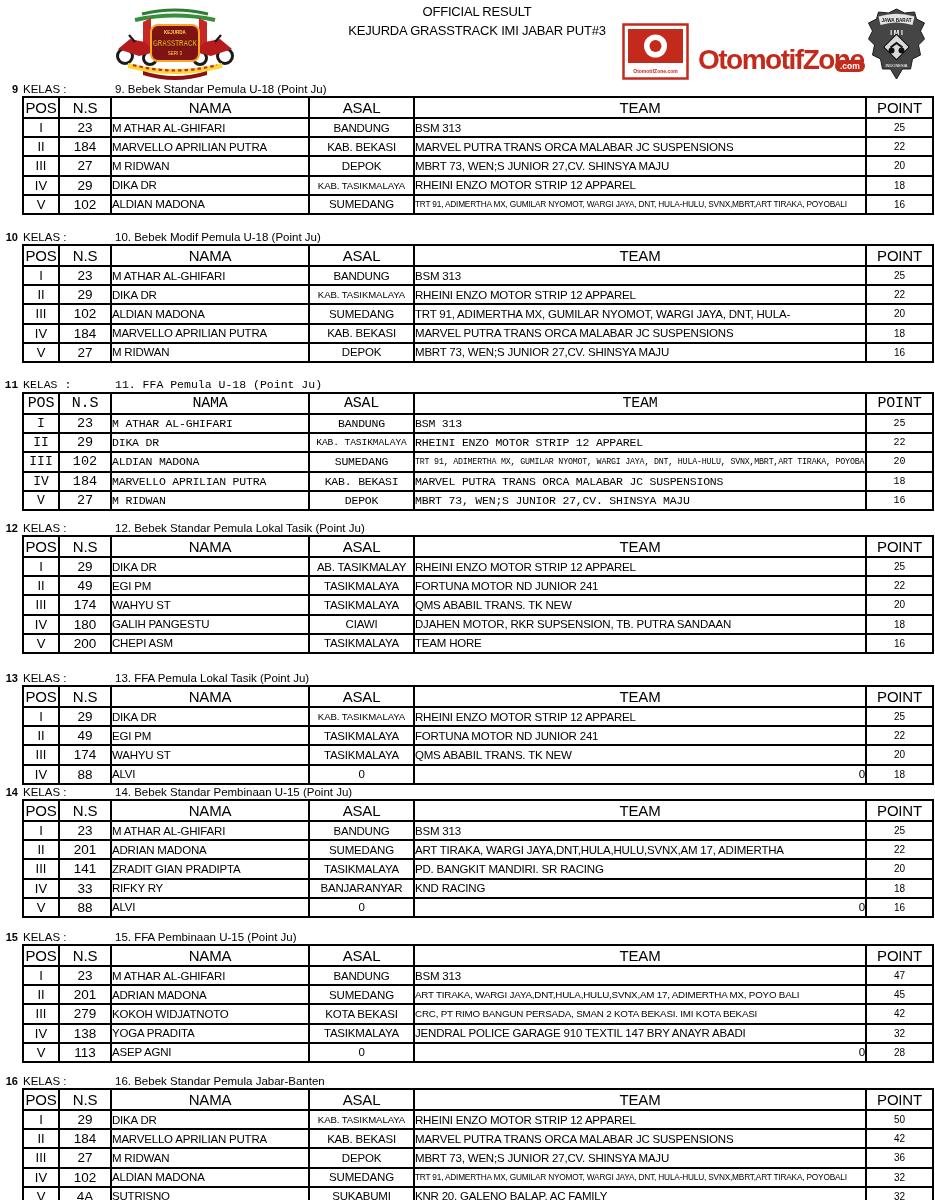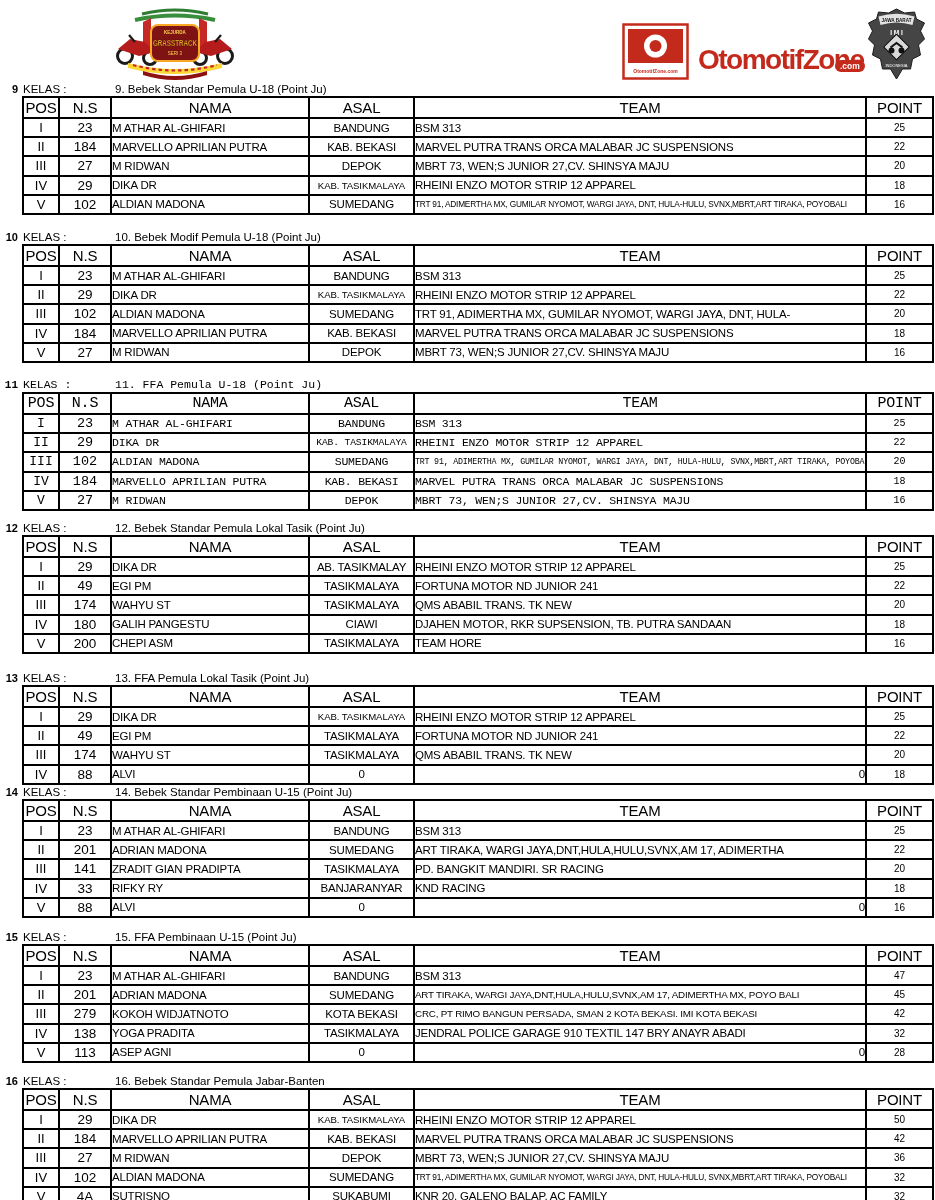--- a/index.html
+++ b/index.html
@@ -77,20 +77,22 @@
     <rect x="39" y="20" width="48" height="36" rx="7" fill="#7f1212" stroke="#f9a825" stroke-width="2"></rect>
     <text x="63" y="29" font-size="4.5" fill="#ffd54f" text-anchor="middle" font-weight="bold">KEJURDA</text>
     <text x="63" y="41" font-size="8.5" fill="#ffca28" stroke="#4a0e0e" stroke-width="0.3" text-anchor="middle" font-weight="bold" textLength="44" lengthAdjust="spacingAndGlyphs">GRASSTRACK</text>
     <text x="63" y="50" font-size="4.5" fill="#ffd54f" text-anchor="middle">SERI 3</text>
     <path d="M16 58 Q63 70 110 58 L110 63 Q63 75 16 63 Z" fill="#fdd835"></path>
     <path d="M21 60 Q63 71 105 60" stroke="#c62828" stroke-width="2.2" stroke-dasharray="3.5 3" fill="none"></path>
     <path d="M31 66 Q63 76 95 66 L95 70 Q63 80 31 70 Z" fill="#8e1111"></path>
   </svg>
 
   <div class="hdr-center">
+    <div>OFFICIAL RESULT</div>
+    <div>KEJURDA GRASSTRACK IMI JABAR PUT#3</div>
   </div>
 
   <div class="oz">
     <svg class="oz-box" viewBox="0 0 67 57" aria-hidden="true">
       <rect x="1.5" y="1.5" width="64" height="54" fill="#ffffff" stroke="#c42a1c" stroke-width="2.5"></rect>
       <rect x="6" y="6" width="55" height="34" fill="#c42a1c"></rect>
       <circle cx="33.5" cy="23" r="11.5" fill="#ffffff"></circle>
       <circle cx="33.5" cy="23" r="6" fill="#c42a1c"></circle>
       <text x="33.5" y="50" font-size="5" fill="#c42a1c" text-anchor="middle" font-weight="bold">OtomotifZone.com</text>
     </svg>

